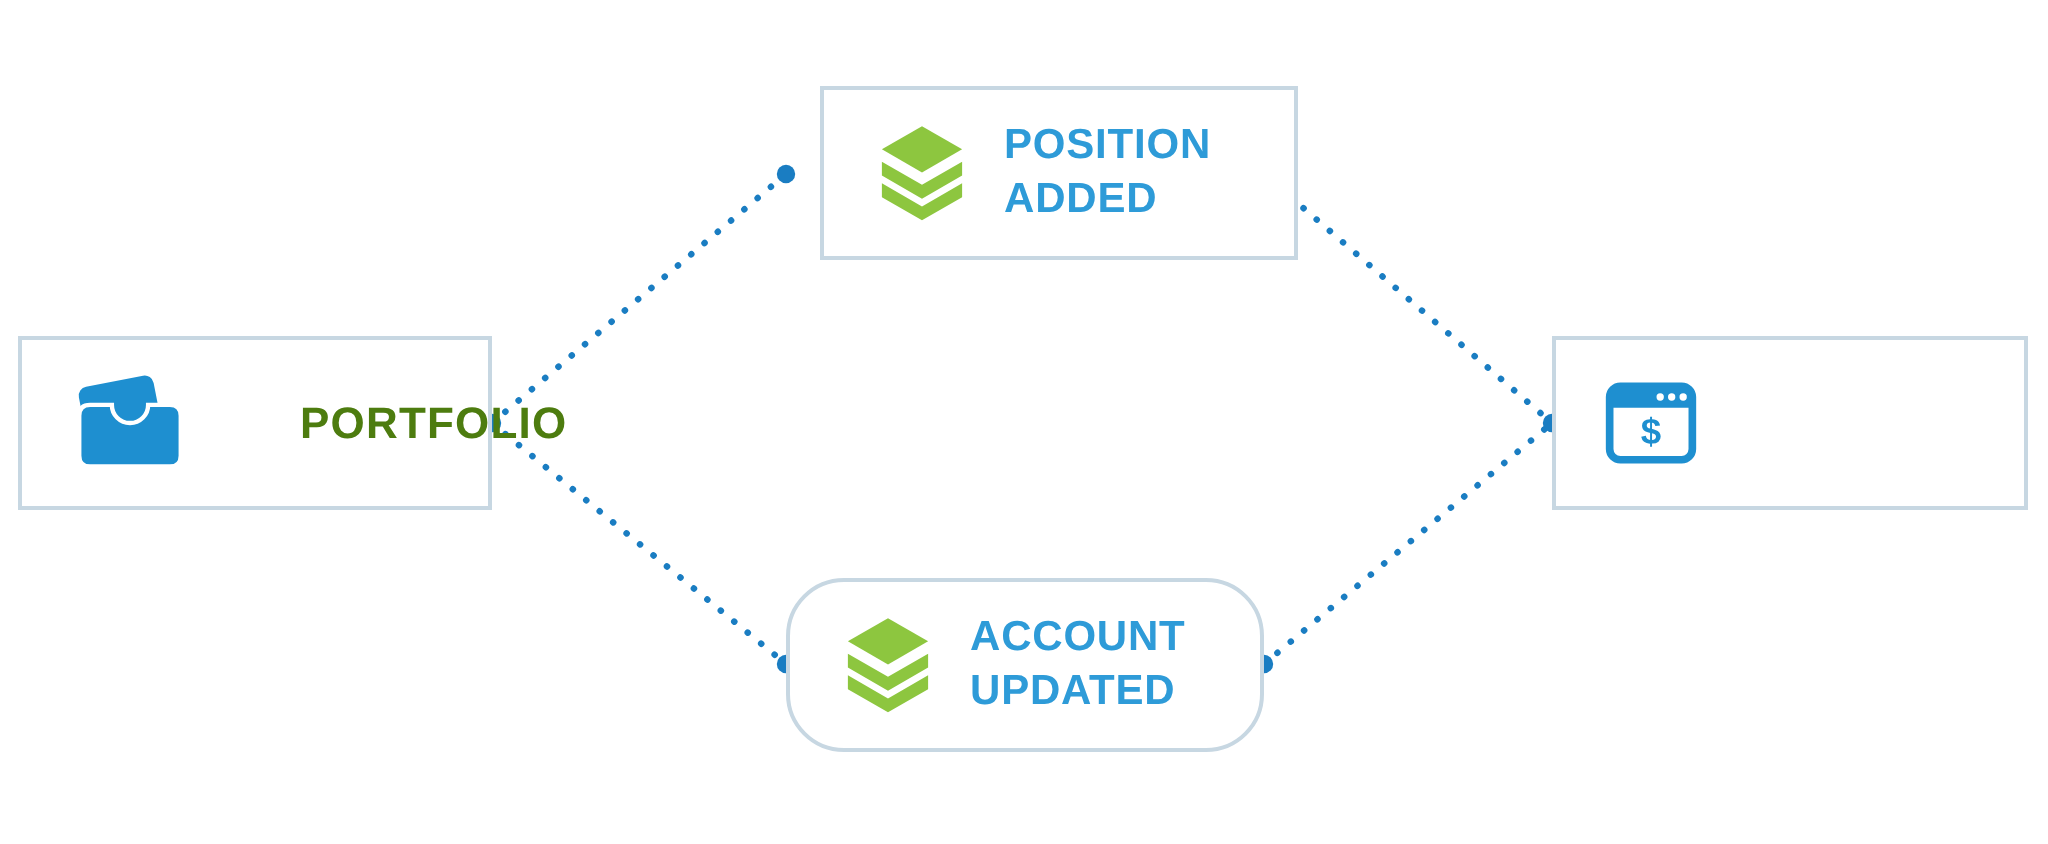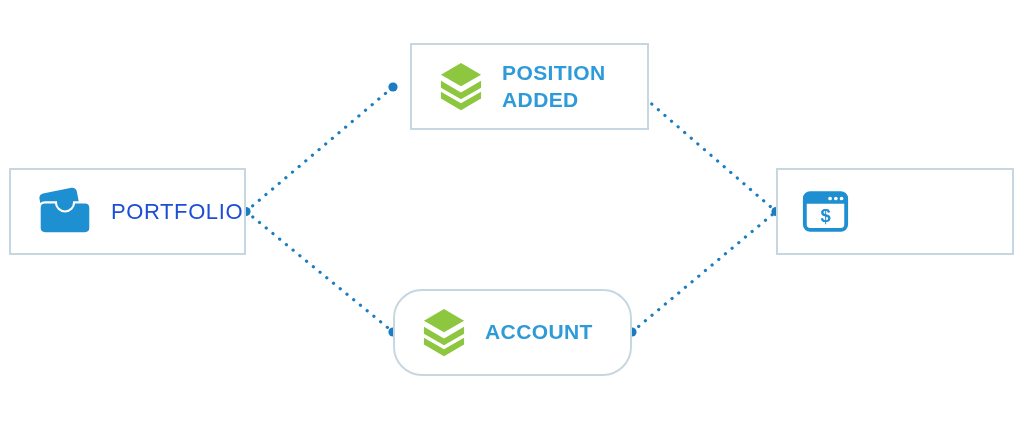--- a/index.html
+++ b/index.html
@@ -29,25 +29,26 @@
     border: 2px solid #c7d7e2;
     display: flex;
     align-items: center;
   }
   .node-portfolio     { left: 9px;   top: 168px; width: 237px; height: 87px; padding-left: 25px; gap: 17px; }
   .node-position-added{ left: 410px; top: 43px;  width: 239px; height: 87px; padding-left: 24px; gap: 16px; }
   .node-account-updated{ left: 393px; top: 289px; width: 239px; height: 87px; padding-left: 24px; gap: 16px; border-radius: 29px; }
   .node-accounts      { left: 776px; top: 168px; width: 238px; height: 87px; padding-left: 23px; gap: 16px; }
 
   .label-navy {
-    color: #1d4ed8;
-    font-weight: normal;
+    color: #4d7c0f;
+    font-weight: bold;
     font-size: 22px;
     letter-spacing: 0.6px;
     white-space: nowrap;
+    margin-left: 39px;
   }
   .label-sky {
     color: #2e9bd8;
     font-weight: bold;
     font-size: 21px;
     letter-spacing: 0.4px;
     line-height: 1.28;
   }
   .icon { flex: 0 0 auto; display: block; }
 </style>
@@ -100,20 +101,21 @@
   <div class="node node-account-updated">
     <svg class="icon" width="50" height="54" viewBox="0 0 64 70" xmlns="http://www.w3.org/2000/svg">
       <g fill="#8dc63f">
         <path d="M32 4 L58 19 L32 34 L6 19 Z"></path>
         <path d="M6 27 L32 42 L58 27 L58 36 L32 51 L6 36 Z"></path>
         <path d="M6 41 L32 56 L58 41 L58 50 L32 65 L6 50 Z"></path>
       </g>
     </svg>
     <span class="label-sky">
       <span>ACCOUNT</span><br>
+      <span>UPDATED</span>
     </span>
   </div>
 
   <div class="node node-accounts">
     <svg class="icon" width="49" height="47" viewBox="0 0 64 60" xmlns="http://www.w3.org/2000/svg">
       <rect x="5" y="6" width="54" height="48" rx="7" fill="#ffffff" stroke="#1e8fd0" stroke-width="5"></rect>
       <path d="M5 13 Q5 6 12 6 H52 Q59 6 59 13 V20 H5 Z" fill="#1e8fd0"></path>
       <circle cx="38" cy="13" r="2.4" fill="#ffffff"></circle>
       <circle cx="45.5" cy="13" r="2.4" fill="#ffffff"></circle>
       <circle cx="53" cy="13" r="2.4" fill="#ffffff"></circle>

